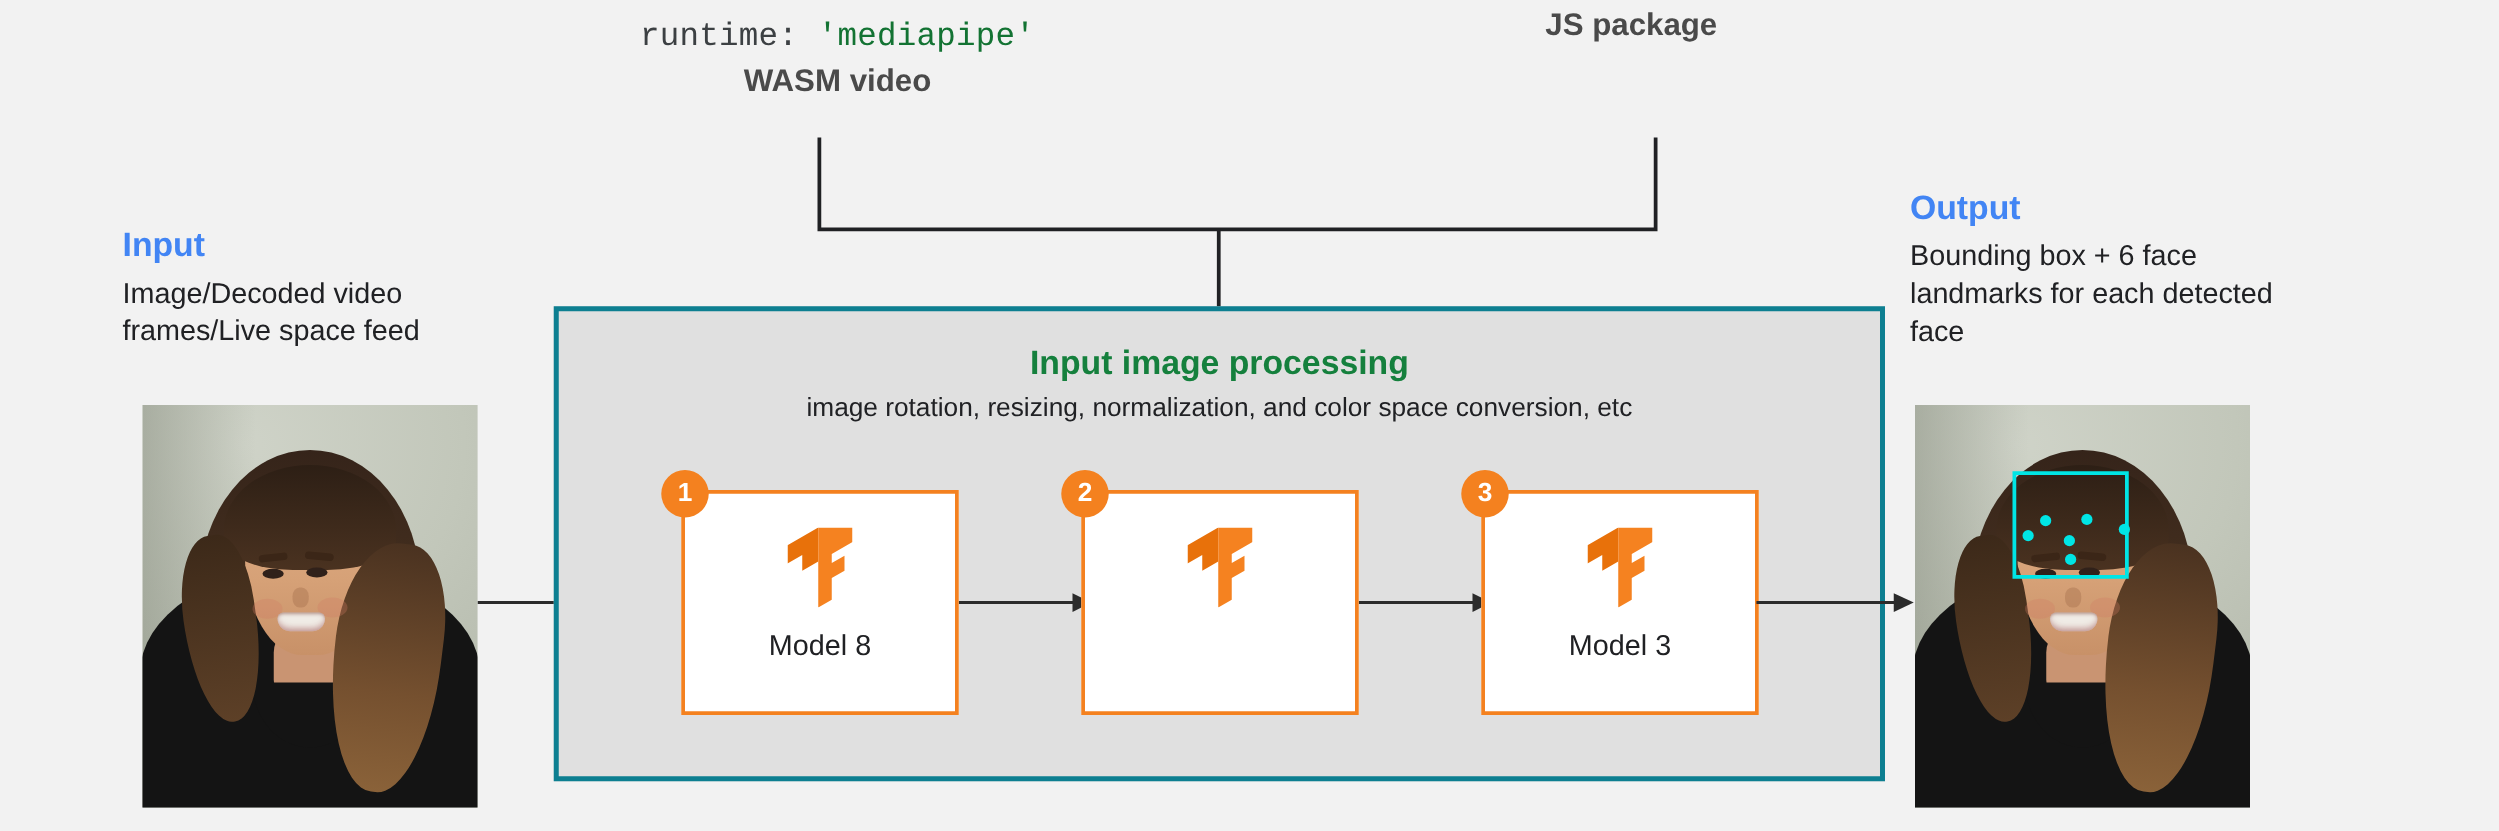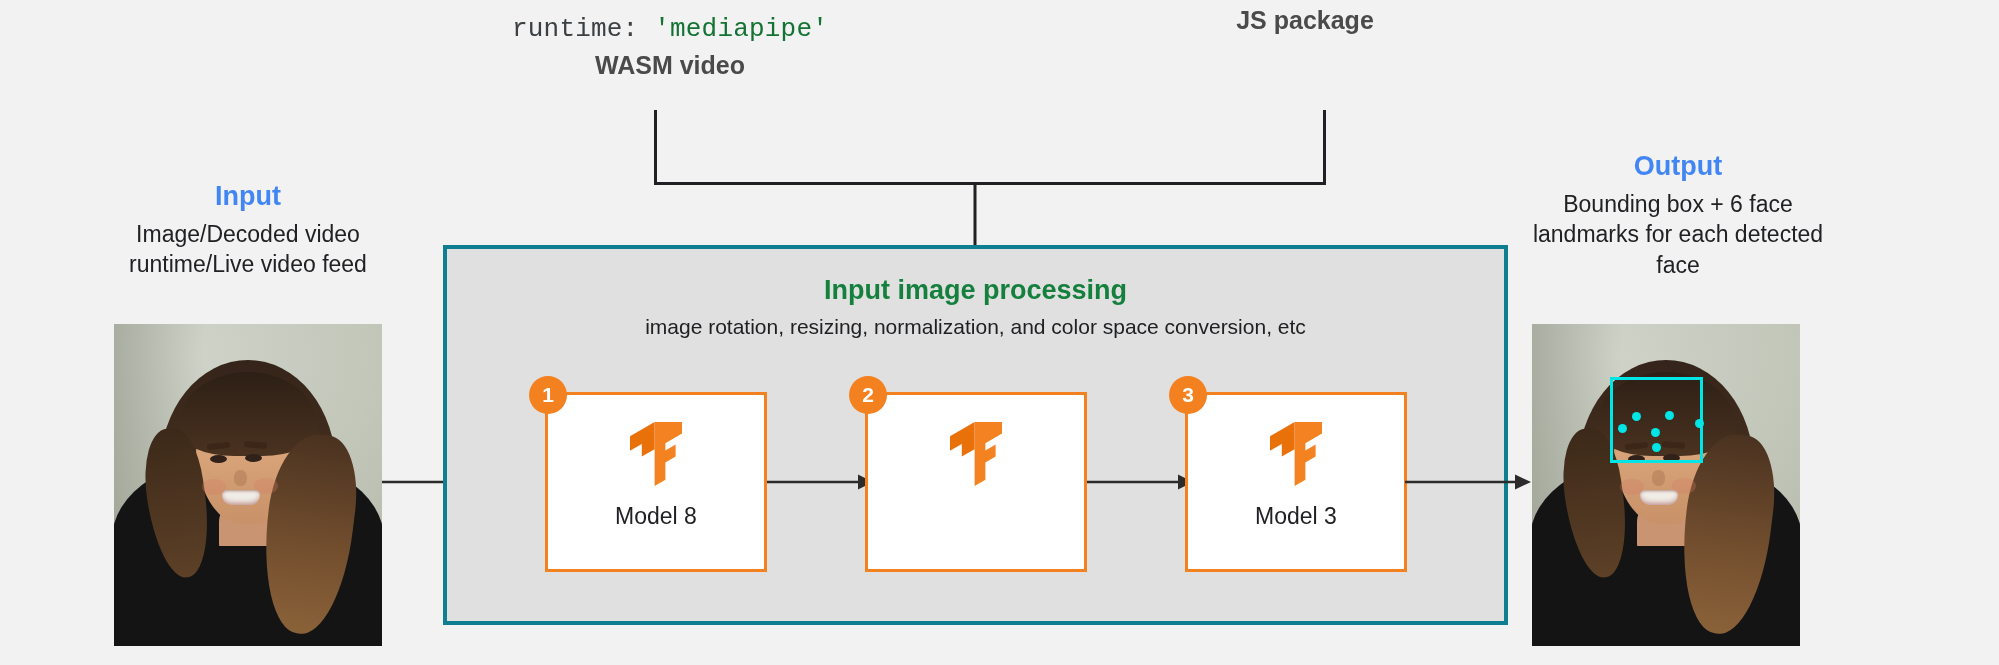--- a/index.html
+++ b/index.html
@@ -49,21 +49,20 @@
     left: 640px;
     top: 104px;
     width: 700px;
     height: 150px;
     pointer-events: none;
   }
 
   
   .side-caption {
     position: absolute;
-    text-align: center;
     width: 300px;
   }
   .side-caption .title {
     font-size: 27px;
     font-weight: 700;
     color: #4285f4;
     line-height: 1.25;
   }
   .side-caption .desc {
     font-size: 23px;
@@ -316,21 +315,21 @@
     <div class="runtime-sub">JS package</div>
   </div>
 
   <svg class="bracket" viewBox="0 0 700 150" width="700" height="150">
     <path d="M 15.5 6 L 15.5 79.5 L 684.5 79.5 L 684.5 6" stroke="#202124" stroke-width="3" fill="none"></path>
     <path d="M 335 79.5 L 335 150" stroke="#202124" stroke-width="3" fill="none"></path>
   </svg>
 
   <div class="side-caption" style="left:98px; top:180px;">
     <div class="title">Input</div>
-    <div class="desc">Image/Decoded video runtime/Live video feed</div>
+    <div class="desc">Image/Decoded video frames/Live space feed</div>
   </div>
 
   <div class="portrait" style="left:114px; top:324px;">
     <div class="bg-wall"></div>
     <div class="shadow-left"></div>
     <div class="hair-back"></div>
     <div class="body"></div>
     <div class="neck"></div>
     <div class="collar"></div>
     <div class="face"></div>

